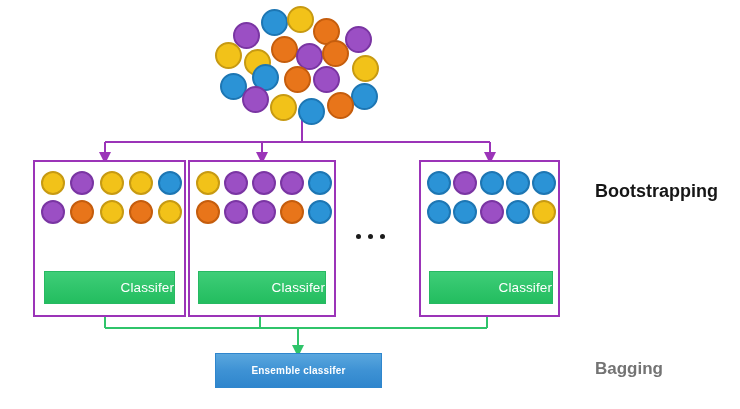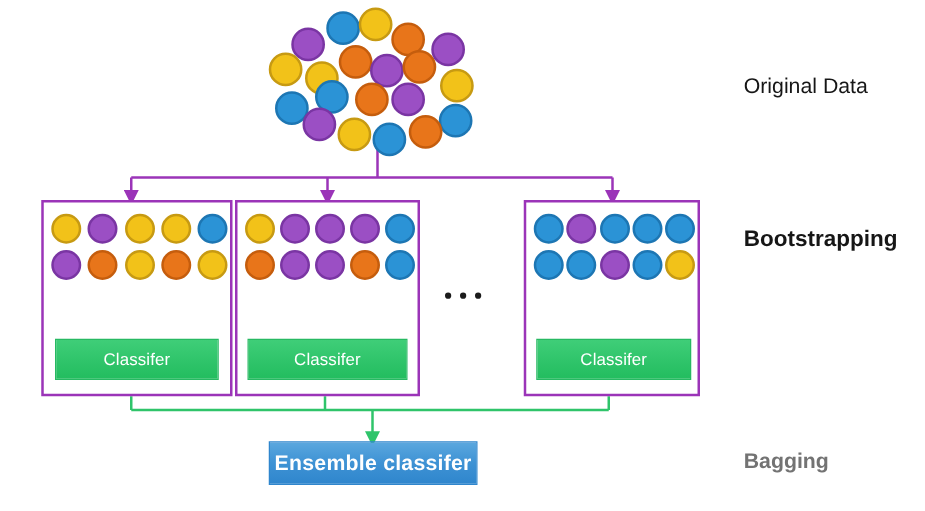--- a/index.html
+++ b/index.html
@@ -13,28 +13,28 @@
   .dot.yellow{background:#f2c219;border:2px solid #c79a12;}
   .dot.purple{background:#9b4fc4;border:2px solid #7a35a3;}
   .dot.blue  {background:#2b93d6;border:2px solid #1d76b3;}
   .dot.orange{background:#e8751a;border:2px solid #c55d0d;}
 
   .bsbox{position:absolute;box-sizing:border-box;border:2.5px solid #9b34b8;background:#ffffff;}
 
   .clfbox{position:absolute;box-sizing:border-box;
           background:linear-gradient(180deg,#3fce78 0%,#2fc46a 55%,#23bd5f 100%);
           border:1px solid #27b962;
-          display:flex;align-items:center;justify-content:center;
+          display:flex;align-items:center;justify-content:flex-end;
           color:#ffffff;font-size:13.5px;font-weight:400;letter-spacing:.1px;}
 
   .ensemble{position:absolute;box-sizing:border-box;
             background:linear-gradient(180deg,#5aa7de 0%,#3e92d4 50%,#2f86cd 100%);
             border:1px solid #2f86cd;
             display:flex;align-items:center;justify-content:center;
-            color:#ffffff;font-size:17px;font-weight:bold;letter-spacing:.2px;}
+            color:#ffffff;font-size:10px;font-weight:bold;letter-spacing:.2px;}
 
   .sidelabel{position:absolute;white-space:nowrap;color:#161616;}
   .sidelabel.plain{font-size:17px;font-weight:400;}
   .sidelabel.bold{font-size:18px;font-weight:bold;}
   .sidelabel.accent{font-size:17px;font-weight:bold;color:#737373;}
 
   .ellipsis{position:absolute;display:flex;gap:7px;align-items:center;}
   .ellipsis i{display:block;width:5px;height:5px;border-radius:50%;background:#1b1b1b;}
 </style>
 </head>
@@ -134,17 +134,16 @@
   <div class="ellipsis" id="ellipsis" style="left:356px;top:234px;">
     <i></i>
     <i></i>
     <i></i>
   </div>
 
   <div class="ensemble" id="ensemble-box" style="left: 215px; top: 353px; width: 167px; height: 35px;">
     <span>Ensemble classifer</span>
   </div>
 
-  <div class="sidelabel plain" id="label-original-data" style="left:595px;top:59px;">Original Data</div>
   <div class="sidelabel bold" id="label-bootstrapping" style="left:595px;top:181px;">Bootstrapping</div>
   <div class="sidelabel accent" id="label-bagging" style="left:595px;top:359px;">Bagging</div>
 
 </div>
 
 </body></html>

